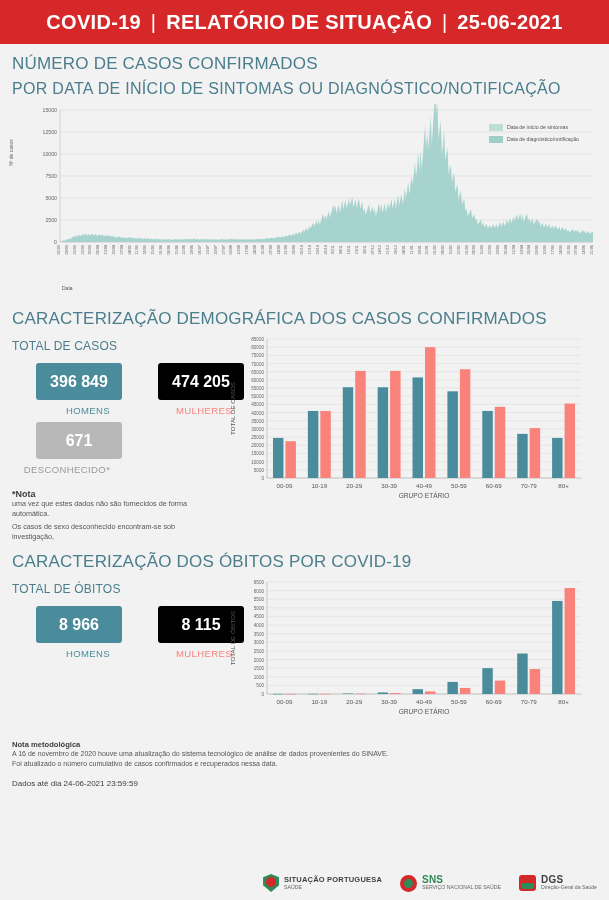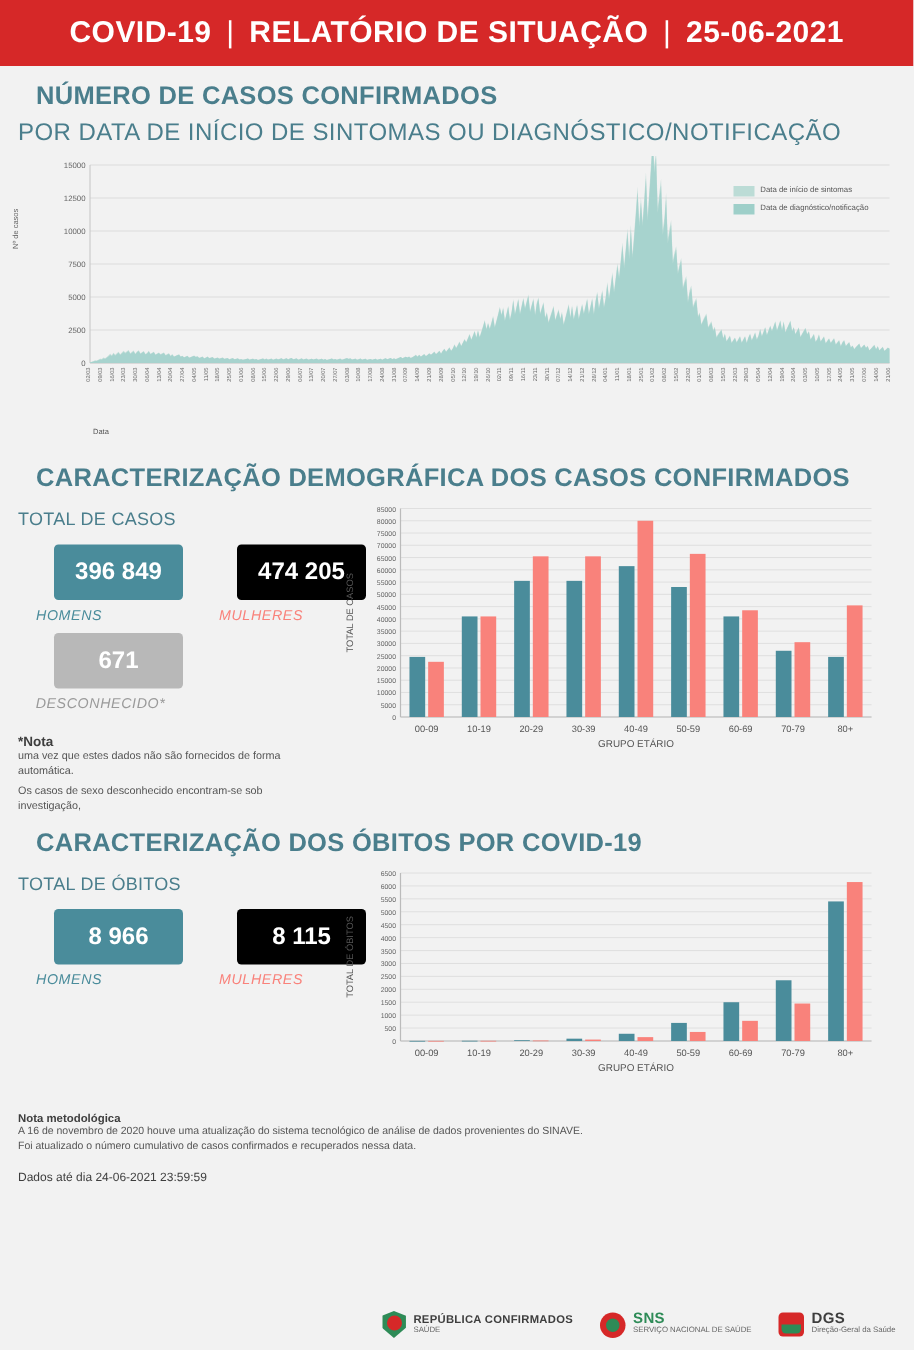--- a/index.html
+++ b/index.html
@@ -23,22 +23,22 @@
   .header .title {
     font-size: 20px; font-weight: bold; letter-spacing: .3px;
     white-space: nowrap;
   }
   .header .sep { font-weight: normal; padding: 0 4px; }
 
   
   .sec-title {
     color: #4a7e8c;
     font-size: 17px;
-    padding: 10px 12px 2px 24px;
-    font-weight: bold;
+    padding: 10px 12px 2px 12px;
+    font-weight: normal;
     letter-spacing: .2px;
   }
   .sub-title {
     color: #4a7e8c;
     font-size: 16px;
     padding: 4px 12px 2px 12px;
     letter-spacing: .3px;
   }
   .block-title {
     color: #4a7e8c;
@@ -92,23 +92,22 @@
     text-align: center;
     padding: 10px 6px 9px 6px;
     min-width: 86px;
     margin-left: 24px;
   }
   .card .val { font-size: 16px; font-weight: bold; color:#fff; }
   .card.blue { background:#4a8c9b; }
   .card.pink { background:#000000; }
   .card.grey { background:#b8b8b8; }
   .card-label {
-    font-size: 9.5px; letter-spacing:.4px; margin-top:5px; text-align:left;
+    font-size: 9.5px; letter-spacing:.4px; margin-top:5px; text-align:right;
     min-width: 86px;
-    font-style: italic;
   }
   .lbl-blue { color:#4a8c9b; }
   .lbl-pink { color:#f9827b; }
   .lbl-grey { color:#9a9a9a; }
   .col-card { display:flex; flex-direction:column; align-items:center; }
 
   .nota-title { font-size: 9px; color:#3e3e3e; font-weight:bold; margin-top: 14px; }
   .nota-text { font-size: 7.2px; color:#555; line-height: 10px; margin-top: 3px; }
 
   
@@ -459,21 +458,21 @@
     <div class="t">Nota metodológica</div>
     <div class="l">A 16 de novembro de 2020 houve uma atualização do sistema tecnológico de análise de dados provenientes do SINAVE.</div>
     <div class="l">Foi atualizado o número cumulativo de casos confirmados e recuperados nessa data.</div>
   </div>
   <div class="foot-date">Dados até dia 24-06-2021 23:59:59</div>
 
   <div class="logos">
     <div class="logo">
       <div class="shield"></div>
       <div class="logo-txt">
-        <b>REPÚBLICA CONFIRMADOS</b>
+        <b>SITUAÇÃO PORTUGUESA</b>
         <span>SAÚDE</span>
       </div>
     </div>
     <div class="logo">
       <div class="sns-mark"></div>
       <div class="logo-txt">
         <b style="font-size:10px;color:#2e8b57">SNS</b>
         <span>SERVIÇO NACIONAL DE SAÚDE</span>
       </div>
     </div>

